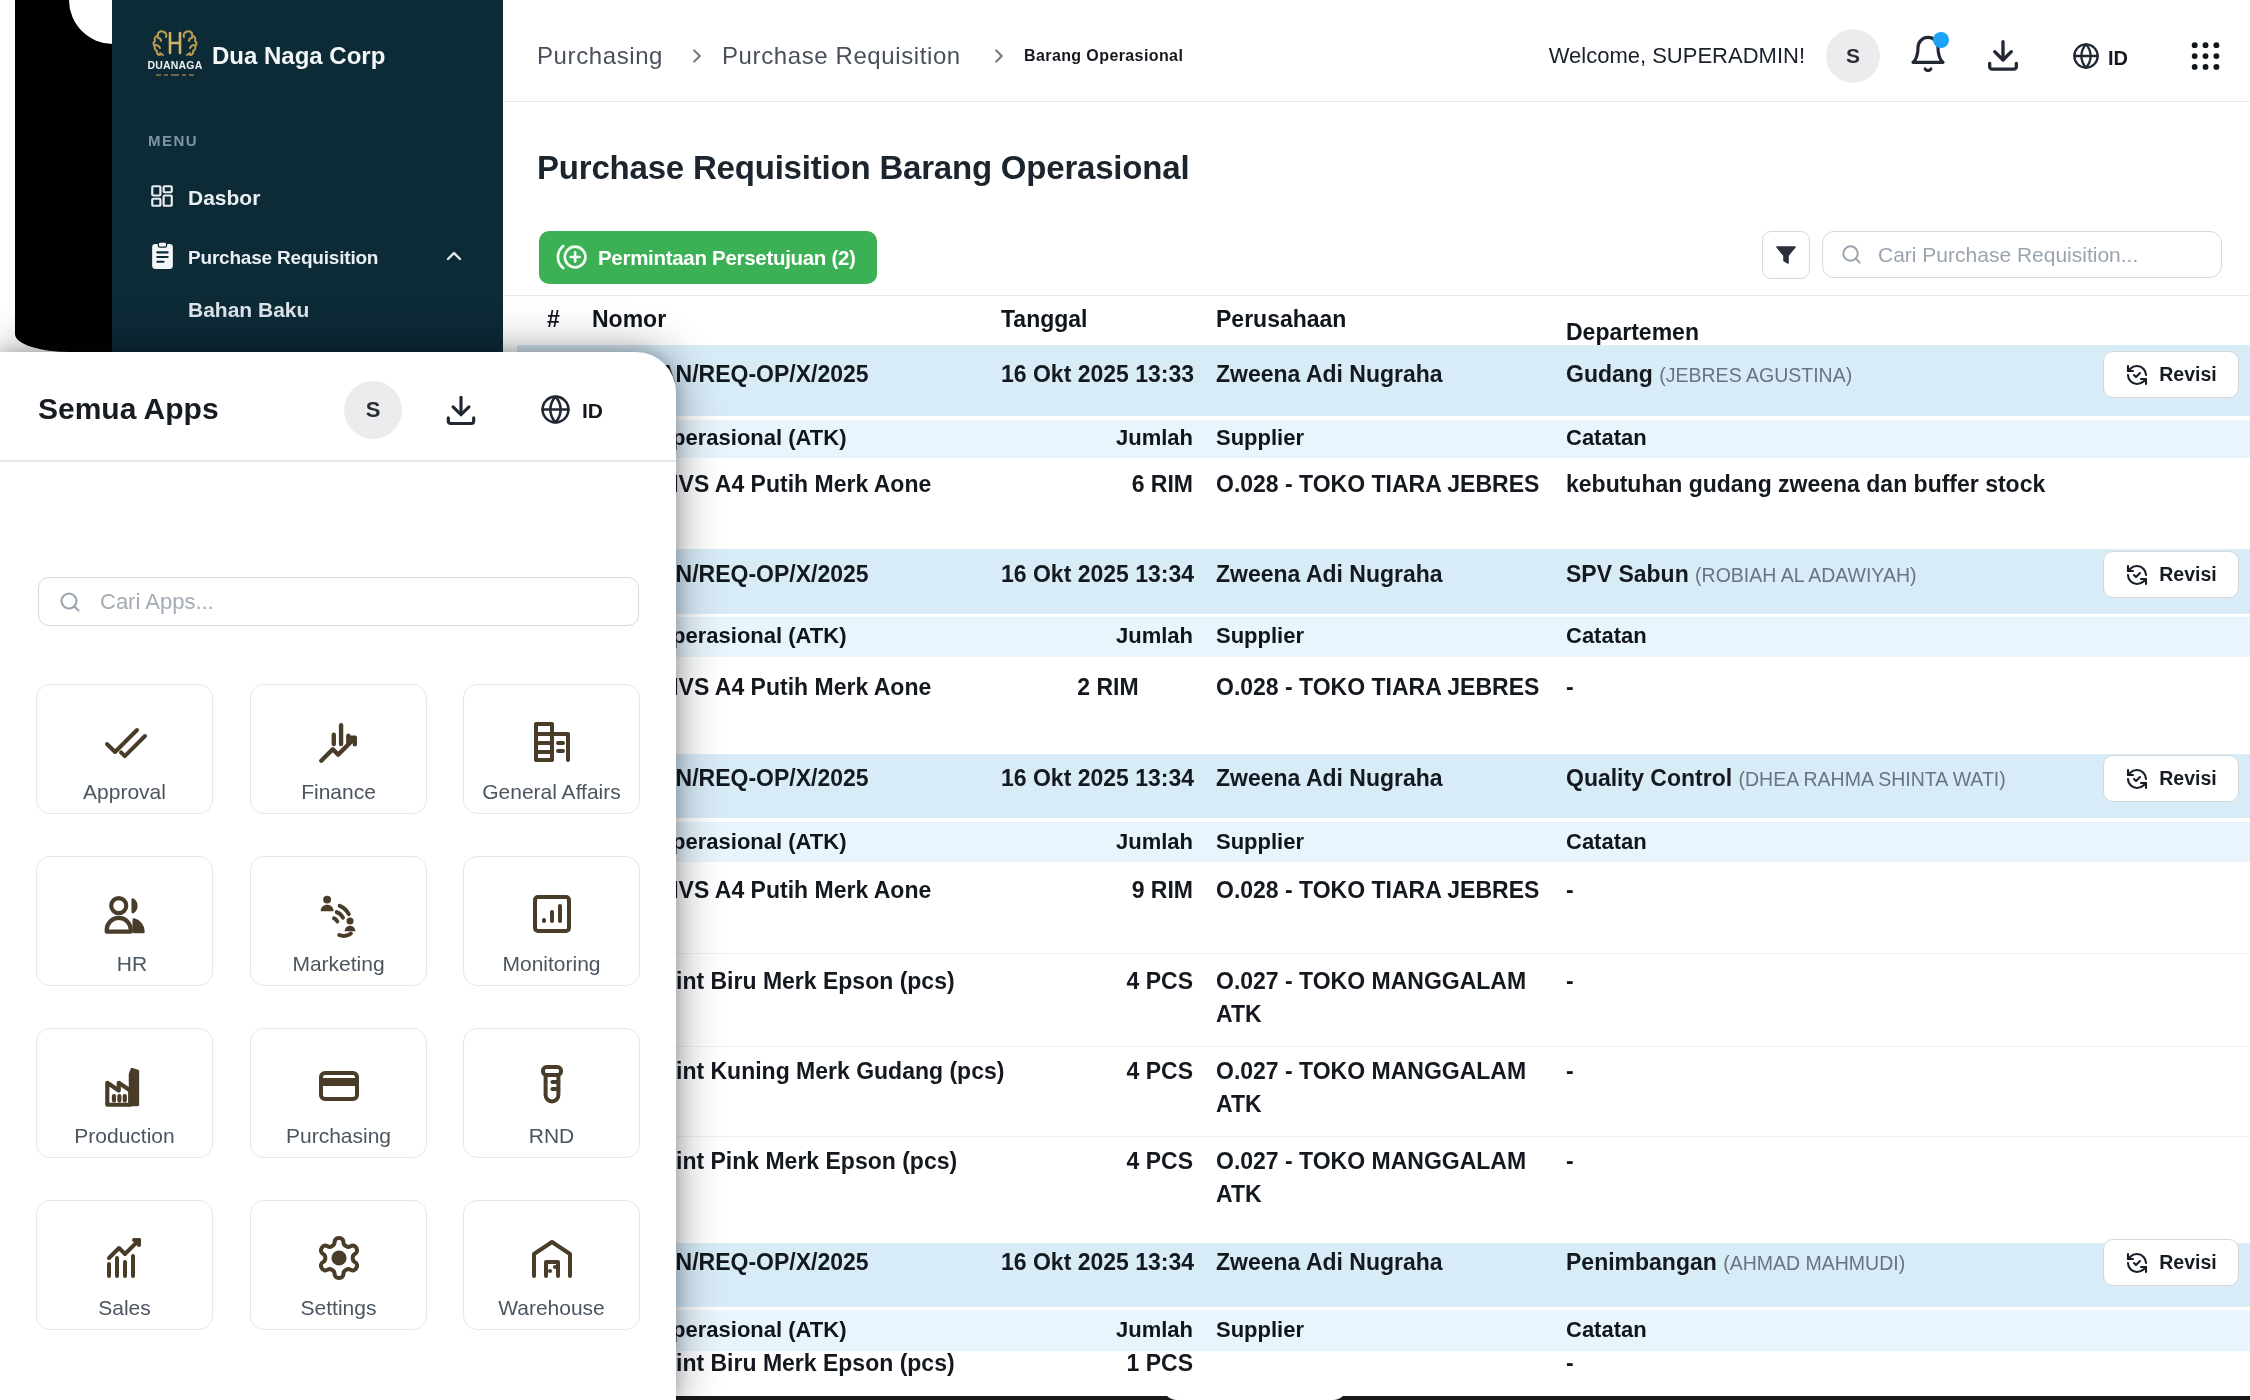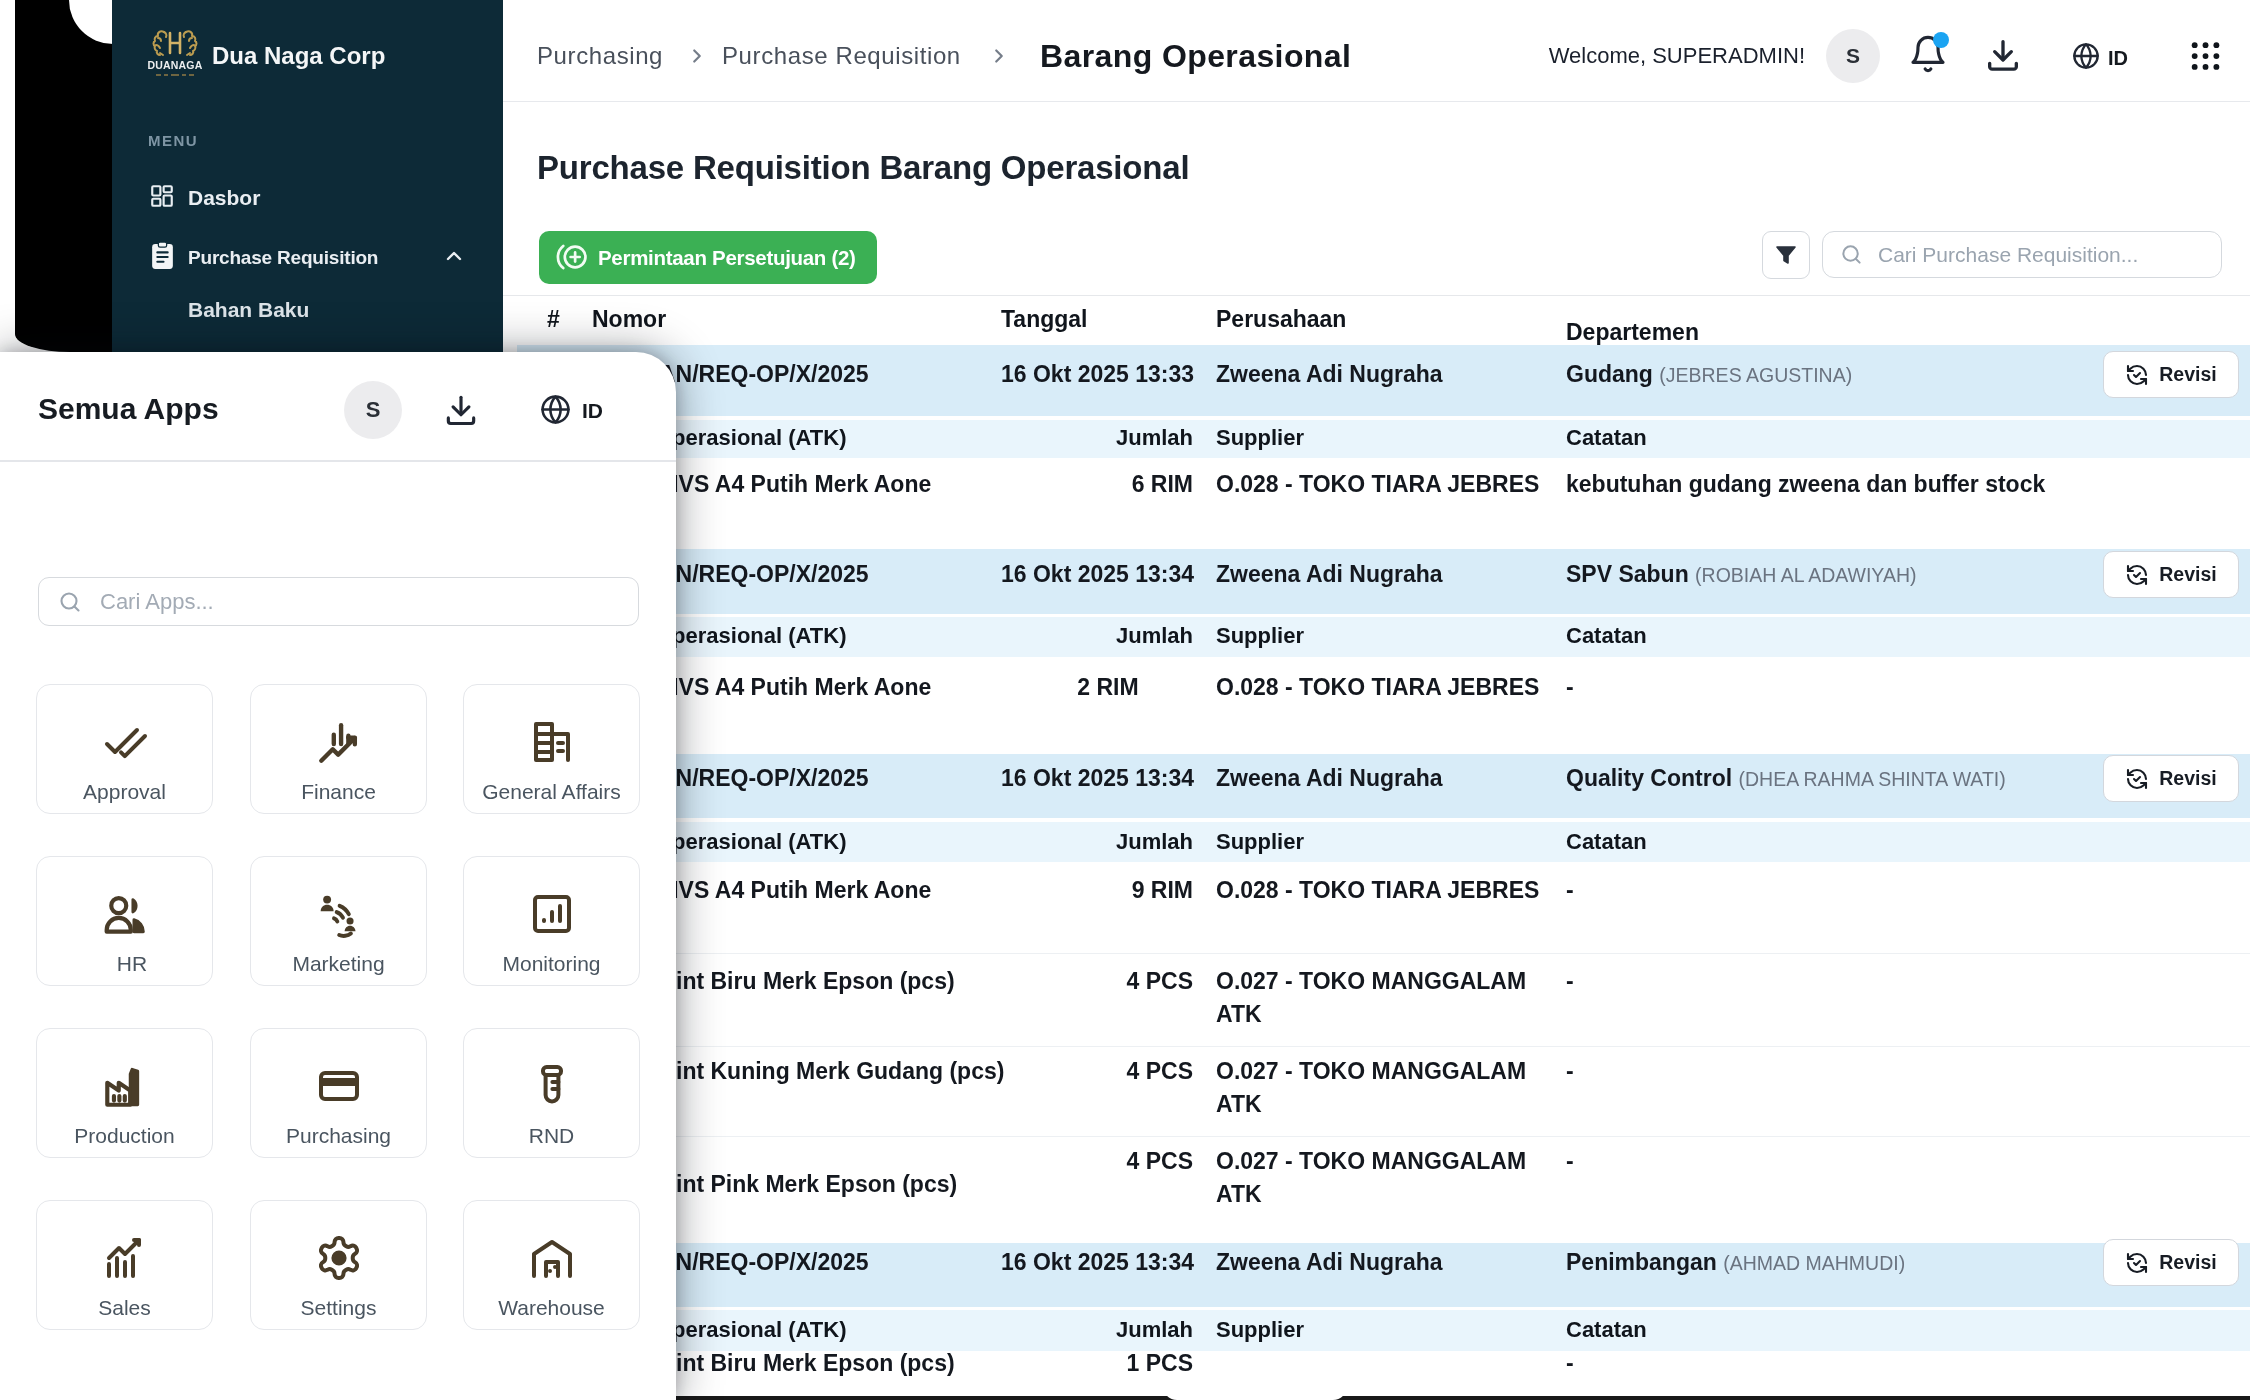--- a/index.html
+++ b/index.html
@@ -115,21 +115,21 @@
 <div class="t b" style="left:1216px; top:966px; font-size:23px; color:#14181f;">O.027 - TOKO MANGGALAM</div>
 <div class="t b" style="left:1216px; top:999px; font-size:23px; color:#14181f;">ATK</div>
 <div class="t b" style="left:1566px; top:966px; font-size:23px; color:#14181f;">-</div>
 
 <div class="t b" style="left:676px; top:1056px; font-size:23px; color:#14181f;">int Kuning Merk Gudang (pcs)</div>
 <div class="t b" style="left:1023px; top:1056px; width:170px; text-align:right; font-size:23px; color:#14181f;">4 PCS</div>
 <div class="t b" style="left:1216px; top:1056px; font-size:23px; color:#14181f;">O.027 - TOKO MANGGALAM</div>
 <div class="t b" style="left:1216px; top:1089px; font-size:23px; color:#14181f;">ATK</div>
 <div class="t b" style="left:1566px; top:1056px; font-size:23px; color:#14181f;">-</div>
 
-<div class="t b" style="left:676px; top:1146px; font-size:23px; color:#14181f;margin-top:23px;">int Pink Merk Epson (pcs)</div>
+<div class="t b" style="left:676px; top:1146px; font-size:23px; color:#14181f;">int Pink Merk Epson (pcs)</div>
 <div class="t b" style="left:1023px; top:1146px; width:170px; text-align:right; font-size:23px; color:#14181f;">4 PCS</div>
 <div class="t b" style="left:1216px; top:1146px; font-size:23px; color:#14181f;">O.027 - TOKO MANGGALAM</div>
 <div class="t b" style="left:1216px; top:1179px; font-size:23px; color:#14181f;">ATK</div>
 <div class="t b" style="left:1566px; top:1146px; font-size:23px; color:#14181f;">-</div>
 
 <div class="t b" style="left:659px; top:1247px; font-size:23px; color:#14181f;">AN/REQ-OP/X/2025</div>
 <div class="t b" style="left:1001px; top:1247px; font-size:23px; color:#14181f;">16 Okt 2025 13:34</div>
 <div class="t b" style="left:1216px; top:1247px; font-size:23px; color:#14181f;">Zweena Adi Nugraha</div>
 <div class="t b" style="left:1566px; top:1247px; font-size:23px; color:#14181f;">Penimbangan <span style="font-weight:400; font-size:19.5px; color:#6a7380;">(AHMAD MAHMUDI)</span></div>
 <div class="rev" style="top:1239px;"><svg width="24" height="24" viewBox="0 0 24 24" fill="none" stroke="#171c24" stroke-width="2.1" stroke-linecap="round" stroke-linejoin="round">
@@ -152,21 +152,21 @@
 <div class="a" style="left:503px; top:101px; width:1747px; height:1px; background:#e7e9ed;"></div>
 
 <div class="t" style="left:537px; top:41px; font-size:24px; letter-spacing:0.6px; color:#49505b;">Purchasing</div>
 <svg class="a" style="left:686px; top:45px;" width="22" height="22" viewBox="0 0 24 24" fill="none" stroke="#757d89" stroke-width="2.4" stroke-linecap="round" stroke-linejoin="round">
     <path d="M9 18l6-6-6-6"></path>
   </svg>
 <div class="t" style="left:722px; top:41px; font-size:24px; letter-spacing:0.6px; color:#49505b;">Purchase Requisition</div>
 <svg class="a" style="left:988px; top:45px;" width="22" height="22" viewBox="0 0 24 24" fill="none" stroke="#757d89" stroke-width="2.4" stroke-linecap="round" stroke-linejoin="round">
     <path d="M9 18l6-6-6-6"></path>
   </svg>
-<div class="t b" style="left:1024px; top:41px; font-size:32px; letter-spacing:0.4px; color:#15191f;margin-left:16px;">Barang Operasional</div>
+<div class="t b" style="left:1024px; top:41px; font-size:16px; letter-spacing:0.4px; color:#15191f;">Barang Operasional</div>
 
 <div class="t" style="left:1540px; top:41px; width:265px; text-align:right; font-size:22px; color:#1a202c;">Welcome, SUPERADMIN!</div>
 <div class="a" style="left:1826px; top:29px; width:54px; height:54px; border-radius:50%; background:#ececee; text-align:center; line-height:54px; font-size:21px; font-weight:bold; color:#2a2f36;">S</div>
 <svg class="a" style="left:1908px; top:34px;" width="40" height="40" viewBox="0 0 24 24" fill="none" stroke="#212733" stroke-width="1.9" stroke-linecap="round" stroke-linejoin="round">
     <path d="M6 8a6 6 0 0 1 12 0c0 7 3 9 3 9H3s3-2 3-9"></path>
     <path d="M10.3 21a1.94 1.94 0 0 0 3.4 0"></path>
   </svg>
 <div class="a" style="left:1933px; top:32px; width:16px; height:16px; border-radius:50%; background:#1ba4f2;"></div>
 <svg class="a" style="left:1983px; top:35px;" width="40" height="40" viewBox="0 0 24 24" fill="none" stroke="#212733" stroke-width="2" stroke-linecap="round" stroke-linejoin="round">
     <path d="M12 4v10"></path>

